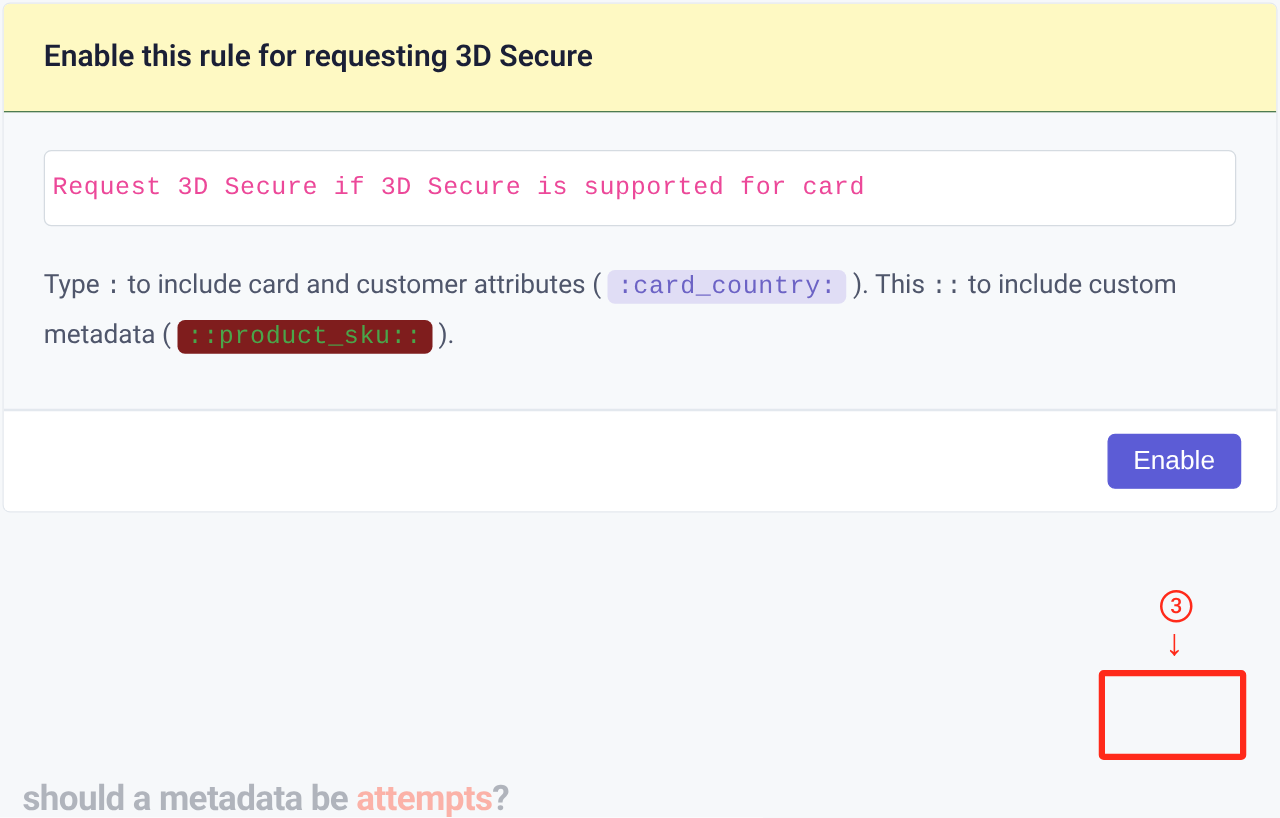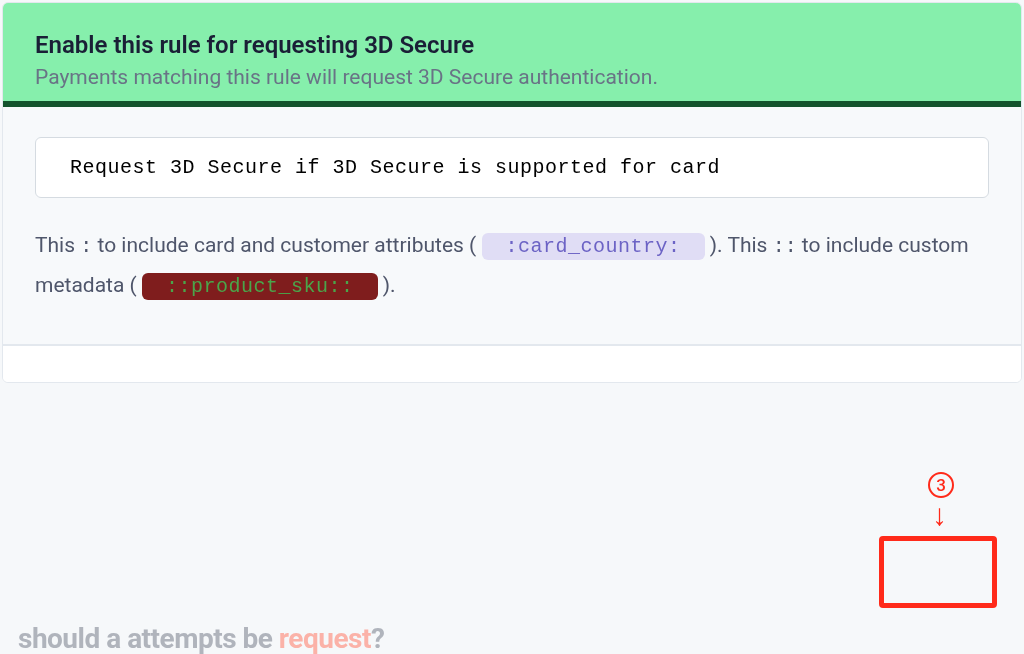--- a/index.html
+++ b/index.html
@@ -12,63 +12,63 @@
       position: relative;
     }
     .modal {
       background: #fff;
       border: 1px solid #e3e8ee;
       border-radius: 6px;
       margin: 2px;
       overflow: hidden;
     }
     .modal-header {
-      padding: 28px 32px 12px 32px;
-      border-bottom: 6px solid #14532d;
-      background: #86efac;
+      padding: 28px 32px 24px 32px;
+      border-bottom: 1px solid #14532d;
+      background: #fef9c3;
     }
     .modal-title {
       font-size: 24px;
       font-weight: 600;
       color: #1a1f36;
       margin-bottom: 6px;
     }
     .modal-subtitle {
       font-size: 21px;
       color: #697386;
     }
     .modal-body {
       padding: 30px 32px 38px 32px;
       background: #f7f9fb;
       border-bottom: 1px solid #e3e8ee;
     }
     .rule-input-box {
       background: #fff;
       border: 1px solid #d5dbe1;
       border-radius: 6px;
-      padding: 18px 34px;
+      padding: 18px 6px;
       font-family: "SFMono-Regular", Consolas, "Liberation Mono", Menlo, monospace;
       font-size: 20px;
-      color: #000000;
+      color: #ec4899;
       margin-bottom: 28px;
       letter-spacing: 0.5px;
     }
     .hint-text {
       font-size: 21px;
       color: #4f566b;
       line-height: 1.9;
     }
     .hint-text .mono {
       font-family: "SFMono-Regular", Consolas, "Liberation Mono", Menlo, monospace;
       font-size: 20px;
     }
     .pill {
       font-family: "SFMono-Regular", Consolas, "Liberation Mono", Menlo, monospace;
       font-size: 20px;
-      padding: 2px 24px;
+      padding: 2px 8px;
       border-radius: 6px;
       letter-spacing: 0.5px;
     }
     .pill-purple {
       background: #e0ddf5;
       color: #6c63c5;
     }
     .pill-green {
       background: #7f1d1d;
       color: #4aa54a;
@@ -146,36 +146,36 @@
     .blocked-word {
       color: rgba(255, 120, 100, 0.55);
     }
   </style>
 </head>
 <body>
 
 <div class="modal">
   <div class="modal-header">
     <div class="modal-title">Enable this rule for requesting 3D Secure</div>
-    <div class="modal-subtitle">Payments matching this rule will request 3D Secure authentication.</div>
   </div>
 
   <div class="modal-body">
     <div class="rule-input-box">Request 3D Secure if 3D Secure is supported for card</div>
     <div class="hint-text">
-      <span>This </span><span class="mono">:</span><span> to include card and customer attributes ( </span><span class="pill pill-purple">:card_country:</span><span> ). This </span><span class="mono">::</span><span> to include custom metadata ( </span><span class="pill pill-green">::product_sku::</span><span> ).</span>
+      <span>Type </span><span class="mono">:</span><span> to include card and customer attributes ( </span><span class="pill pill-purple">:card_country:</span><span> ). This </span><span class="mono">::</span><span> to include custom metadata ( </span><span class="pill pill-green">::product_sku::</span><span> ).</span>
     </div>
   </div>
 
 
   <div class="modal-footer">
+    <button class="btn btn-enable">Enable</button>
   </div>
 </div>
 
 <div class="background-text" style="left:18px; top:622px;">
-  <span>should a attempts be </span><span class="blocked-word">request</span><span>?</span>
+  <span>should a metadata be </span><span class="blocked-word">attempts</span><span>?</span>
 </div>
 
 <div class="annotation-circle" style="left:928px; top:472px;">
   <span>3</span>
 </div>
 <div class="annotation-arrow" style="left:932px; top:500px;">↓</div>
 <div class="highlight-box" style="left:879px; top:536px; width:118px; height:72px;"></div>
 
 </body></html>

